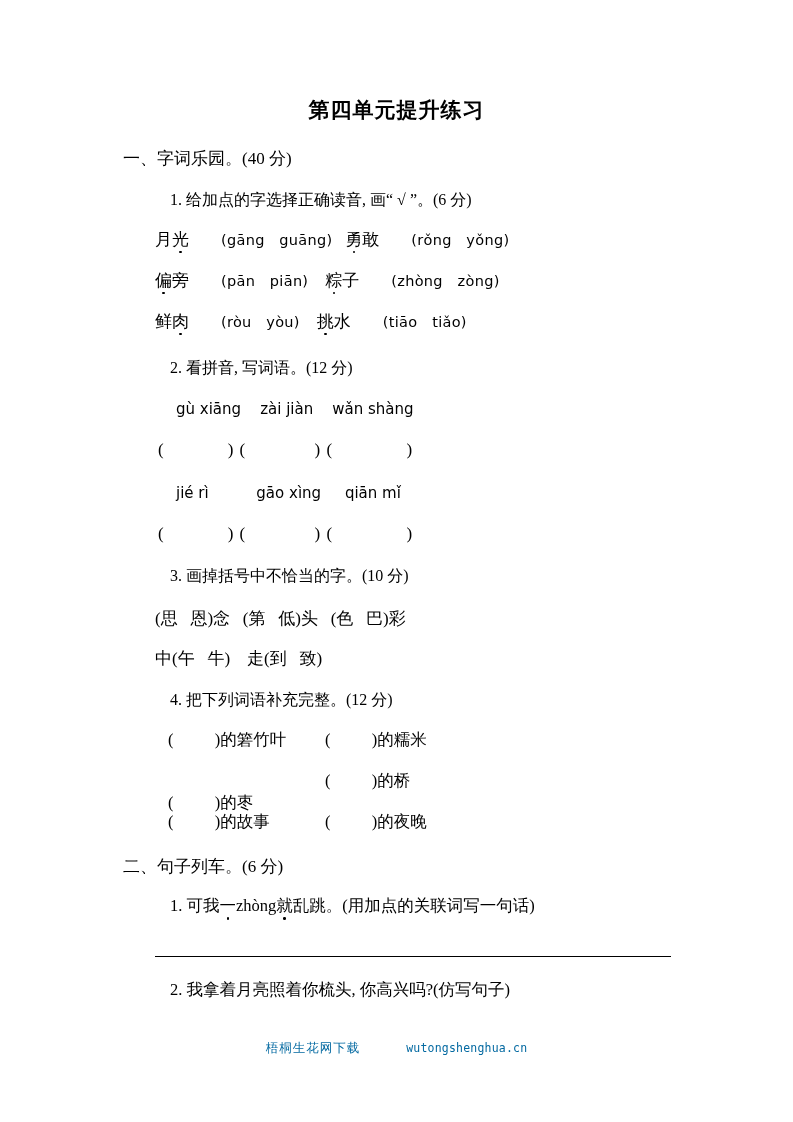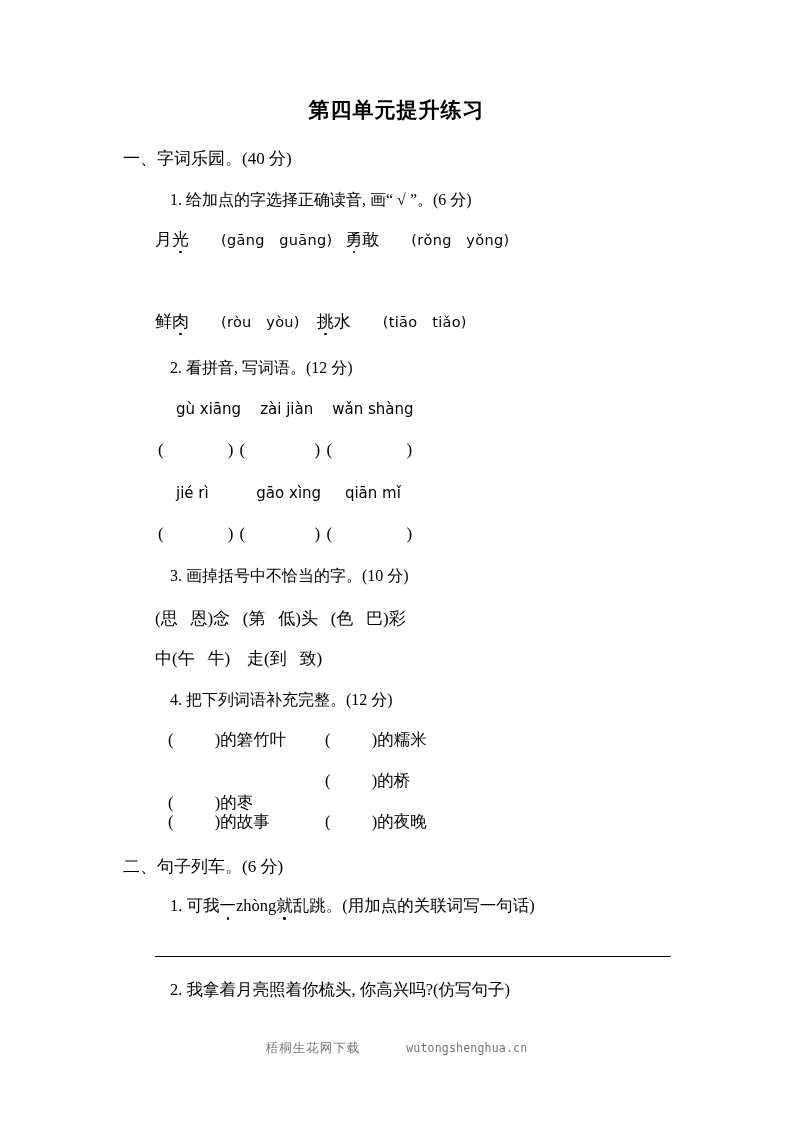--- a/index.html
+++ b/index.html
@@ -102,21 +102,21 @@
   }
 
   
   .footer {
     position: absolute;
     top: 1040px;
     left: 0;
     width: 793px;
     text-align: center;
     font-size: 12.5px;
-    color: #737373;
+    color: #0369a1;
   }
   .footer .cn {
     font-family: "DejaVu Sans Mono", monospace;
     font-size: 11.5px;
     margin-left: 46px;
     letter-spacing: 0.2px;
   }
   .footer .zh {
     font-family: "Liberation Serif", serif;
     letter-spacing: 1px;
@@ -130,20 +130,21 @@
 <div class="page">
 
   <div class="doc-title">第四单元提升练习</div>
 
   <div class="row section-head" style="top:150px">一、字词乐园。(40 分)</div>
 
   <div class="row item-head" style="top:192px">1. 给加点的字选择正确读音, 画“ √ ”。(6 分)</div>
 
   <div class="row content" style="top:231px"><span><span>月</span><span class="dot">光</span></span><span class="pinyin">(gāng   guāng)</span><span>   </span><span class="dot">勇</span><span>敢</span><span class="pinyin">(rǒng   yǒng)</span></div>
 
+  <div class="row content" style="top:272px"><span class="dot">偏</span><span>旁</span><span class="pinyin">(pān   piān)</span><span>    </span><span class="dot">粽</span><span>子</span><span class="pinyin">(zhòng   zòng)</span></div>
 
   <div class="row content" style="top:313px"><span>鲜</span><span class="dot">肉</span><span class="pinyin">(ròu   yòu)</span><span>    </span><span class="dot">挑</span><span>水</span><span class="pinyin">(tiāo   tiǎo)</span></div>
 
   <div class="row item-head" style="top:360px">2. 看拼音, 写词语。(12 分)</div>
 
   <div class="row pinyin-big" style="top:402px; left:176px">gù xiāng    zài jiàn    wǎn shàng</div>
   <div class="row content" style="top:441px; left:158px; letter-spacing:1px">(            ) (             ) (              )</div>
 
   <div class="row pinyin-big" style="top:486px; left:176px">jié rì          gāo xìng     qiān mǐ</div>
   <div class="row content" style="top:525px; left:158px; letter-spacing:1px">(            ) (             ) (              )</div>

